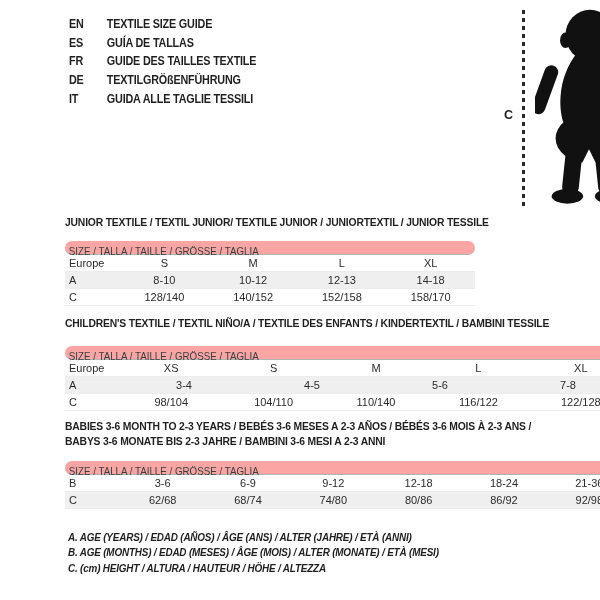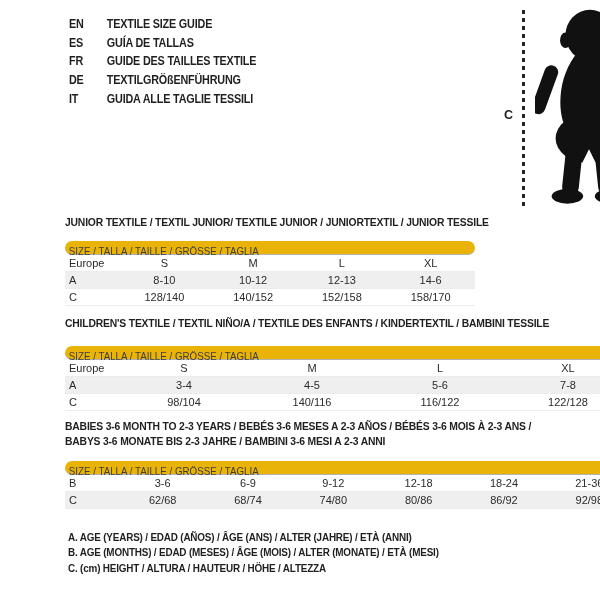--- a/index.html
+++ b/index.html
@@ -21,30 +21,30 @@
   .baby-svg { position:absolute; left:487px; top:5px; }
   
   .sec-title { position:absolute; left:17px; font-weight:bold; font-size:11.5px;
     letter-spacing:-0.2px; transform:scaleX(0.9); transform-origin:left top;
     white-space:nowrap; line-height:14.5px; }
   
   .stable { position:absolute; left:17px; }
   .t-junior { top:241px; width:410px; }
   .t-children { top:346px; width:567px; }
   .t-babies { top:461px; width:567px; }
-  .band { height:14px; background:#eab308; border-bottom:1px solid #b3b3b3;border-radius:7px; }
+  .band { height:14px; background:#fca5a5; border-bottom:1px solid #b3b3b3;border-radius:7px; }
   .band span { display:inline-block; font-size:10.5px; line-height:14px; color:#3d3d3d;
     padding-left:4px; transform:scaleX(0.93); transform-origin:left center; white-space:nowrap; }
   .trow { display:flex; height:17px; line-height:16px; font-size:11px; color:#2b2b2b;
     border-bottom:1px solid #ececec; }
   .trow.alt { background:#efefef; }
   .tlabel { width:55px; padding-left:4px; }
   .tval { flex:1; text-align:center; }
   
-  .notes { position:absolute; left:20px; top:531px; }
+  .notes { position:absolute; left:20px; top:531px;font-style:italic; }
   .note-line { height:15.4px; font-weight:bold; font-size:11px; letter-spacing:-0.2px;
     transform:scaleX(0.9); transform-origin:left center; white-space:nowrap; }
 </style>
 </head>
 <body>
 
 <div class="page">
 
   <div class="lang-list">
     <div class="lang-row">
@@ -98,54 +98,56 @@
       <span class="tval">S</span>
       <span class="tval">M</span>
       <span class="tval">L</span>
       <span class="tval">XL</span>
     </div>
     <div class="trow alt">
       <span class="tlabel">A</span>
       <span class="tval">8-10</span>
       <span class="tval">10-12</span>
       <span class="tval">12-13</span>
-      <span class="tval">14-6</span>
+      <span class="tval">14-18</span>
     </div>
     <div class="trow">
       <span class="tlabel">C</span>
       <span class="tval">128/140</span>
       <span class="tval">140/152</span>
       <span class="tval">152/158</span>
       <span class="tval">158/170</span>
     </div>
   </div>
 
   <div class="sec-title" style="top:316px">CHILDREN'S TEXTILE / TEXTIL NIÑO/A / TEXTILE DES ENFANTS / KINDERTEXTIL / BAMBINI TESSILE</div>
   <div class="stable t-children">
     <div class="band">
       <span>SIZE / TALLA / TAILLE / GRÖSSE / TAGLIA</span>
     </div>
     <div class="trow">
       <span class="tlabel">Europe</span>
+      <span class="tval">XS</span>
       <span class="tval">S</span>
       <span class="tval">M</span>
       <span class="tval">L</span>
       <span class="tval">XL</span>
     </div>
     <div class="trow alt">
       <span class="tlabel">A</span>
       <span class="tval">3-4</span>
       <span class="tval">4-5</span>
       <span class="tval">5-6</span>
       <span class="tval">7-8</span>
     </div>
     <div class="trow">
       <span class="tlabel">C</span>
       <span class="tval">98/104</span>
-      <span class="tval">140/116</span>
+      <span class="tval">104/110</span>
+      <span class="tval">110/140</span>
       <span class="tval">116/122</span>
       <span class="tval">122/128</span>
     </div>
   </div>
 
   <div class="sec-title" style="top:419px">
     <div>BABIES 3-6 MONTH TO 2-3 YEARS / BEBÉS 3-6 MESES A 2-3 AÑOS / BÉBÉS 3-6 MOIS À 2-3 ANS /</div>
     <div>BABYS 3-6 MONATE BIS 2-3 JAHRE / BAMBINI 3-6 MESI A 2-3 ANNI</div>
   </div>
   <div class="stable t-babies">

